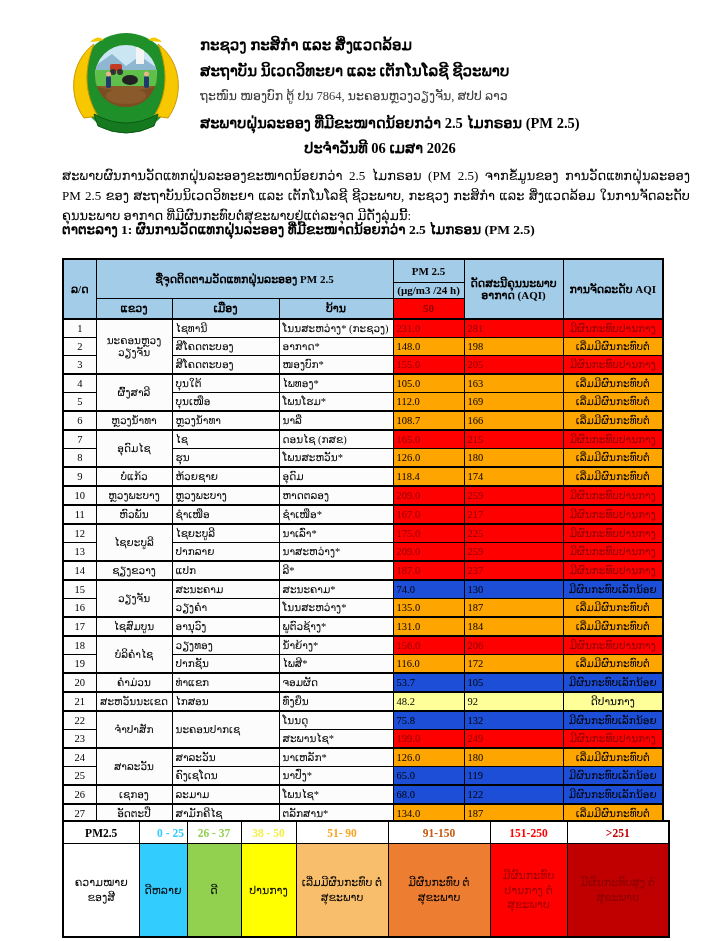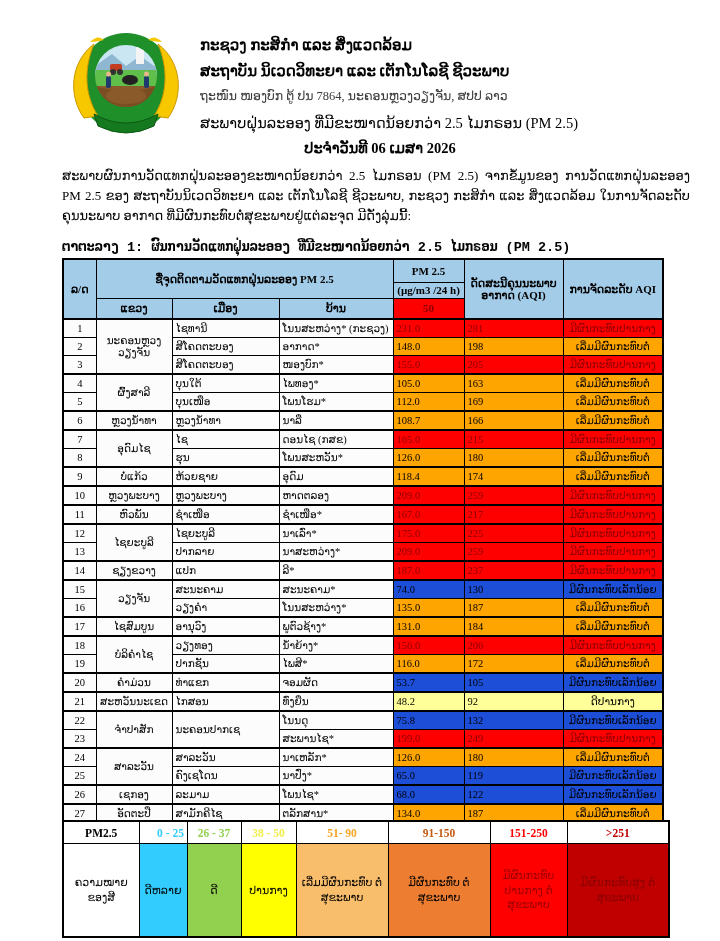--- a/index.html
+++ b/index.html
@@ -7,25 +7,25 @@
     width:720px;height:941px;background:#ffffff;position:relative;
     font-family:"Liberation Serif","DejaVu Serif",serif;color:#000;
     overflow:hidden;
   }
   .page{position:absolute;inset:0;}
   
   .logo{position:absolute;left:60px;top:28px;width:132px;height:116px;}
   .hdr{position:absolute;left:200px;top:36px;width:470px;}
   .hdr-line1,.hdr-line2{font-weight:bold;font-size:15px;line-height:1.25;margin-bottom:7px;}
   .hdr-line3{font-size:12.5px;color:#3a3a3a;margin-bottom:11px;}
-  .hdr-title{font-weight:normal;font-size:14.5px;margin-bottom:8px;}
+  .hdr-title{font-weight:bold;font-size:14.5px;margin-bottom:8px;}
   .hdr-date{font-weight:bold;font-size:14.5px;text-align:center;width:360px;}
   
   .intro{position:absolute;left:62px;top:166px;width:628px;font-size:13px;line-height:1.55;text-align:justify;}
-  .caption{position:absolute;left:62px;top:238px;width:628px;font-size:13.5px;font-weight:bold;font-family:Liberation Mono, monospace;}
+  .caption{position:absolute;left:62px;top:221px;width:628px;font-size:13.5px;font-weight:bold;}
   
   table.aqi{
     position:absolute;left:62px;top:258px;width:600px;
     border-collapse:collapse;table-layout:fixed;border:2px solid #000;
   }
   table.aqi th,table.aqi td{
     border:1px solid #000;padding:0 3px;overflow:hidden;
     font-size:10.5px;line-height:1.12;vertical-align:middle;
   }
   table.aqi thead th{background:#A3CCE9;font-weight:bold;text-align:center;font-size:11px;}

